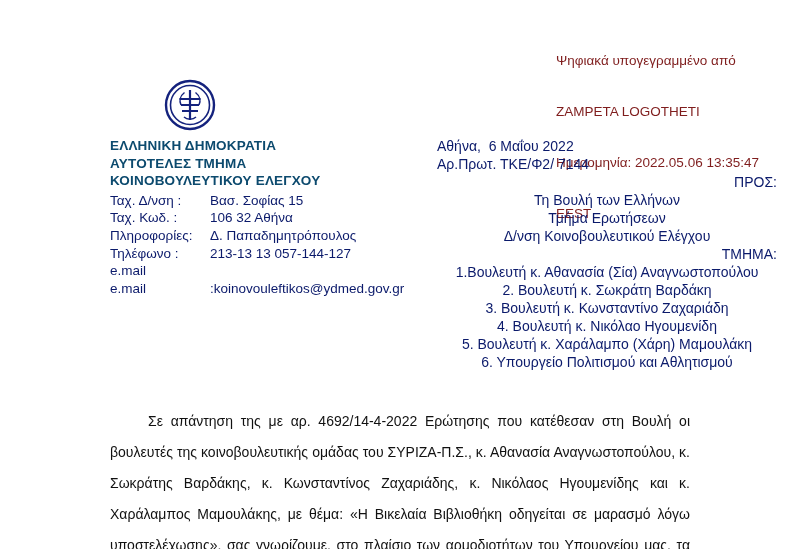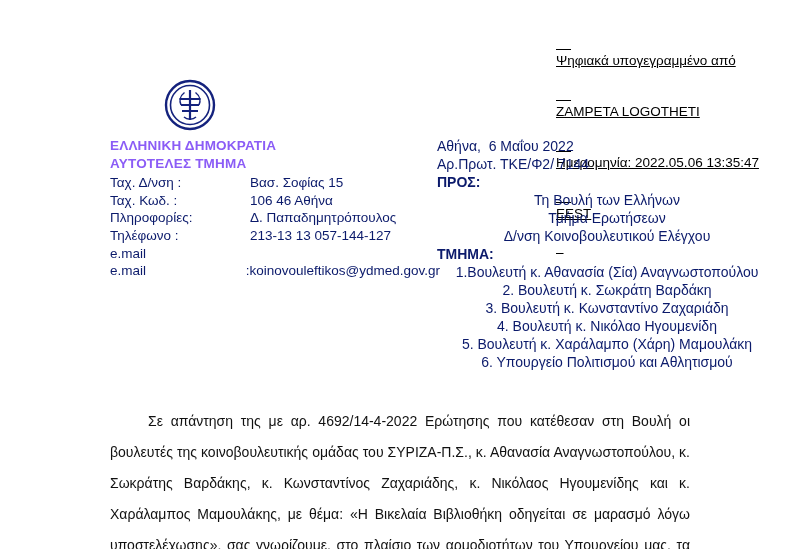--- a/index.html
+++ b/index.html
@@ -21,23 +21,22 @@
     height: 549px;
   }
 
   
   .signature {
     position: absolute;
     left: 556px;
     top: 18px;
     font-size: 13.5px;
     line-height: 17px;
-    color: #000000;
+    color: #7f1d1d;
     white-space: pre;
-    text-decoration: underline;
   }
   .signature div { white-space: pre; }
 
   
   .emblem {
     position: absolute;
     left: 164px;
     top: 79px;
     width: 52px;
     height: 52px;
@@ -48,51 +47,50 @@
     position: absolute;
     left: 110px;
     top: 137px;
     width: 330px;
     font-size: 13.5px;
     line-height: 17.6px;
     color: #0b1a6b;
   }
   .left-block .org {
     font-weight: bold;
-    color: #8b5cf6;
+    color: #0c4a6e;
     letter-spacing: 0.2px;
   }
   .left-block .org div { white-space: pre; }
   .contact {
     margin-top: 2px;
   }
   .contact-row {
     display: flex;
     white-space: pre;
-    gap: 40px;
   }
   .contact-label {
     display: inline-block;
   }
   .contact-value {
     display: inline-block;
   }
 
   
   .right-block {
     position: absolute;
     left: 437px;
     top: 137px;
     width: 340px;
     font-size: 14px;
     line-height: 18px;
     color: #0b1a6b;
   }
   .right-block .line { white-space: pre; }
-  .right-block .bold { font-weight: bold; }
+  .right-block .bold { font-weight: normal; text-align: right; }
   .recipients, .copies {
     margin: 0;
     padding: 0;
     list-style: none;
     text-align: center;
   }
   .recipients li, .copies li {
     white-space: pre;
   }
 
@@ -134,29 +132,30 @@
       <path d="M20.5 13.5 C16 17, 15 22, 17 26" fill="none" stroke="#14227d" stroke-width="1.5"></path>
       <path d="M31.5 13.5 C36 17, 37 22, 35 26" fill="none" stroke="#14227d" stroke-width="1.5"></path>
       <path d="M20 38 C23 41, 29 41, 32 38" fill="none" stroke="#14227d" stroke-width="1.5"></path>
     </svg>
   </div>
 
   <div class="left-block">
     <div class="org">
       <div>ΕΛΛΗΝΙΚΗ ΔΗΜΟΚΡΑΤΙΑ</div>
       <div>ΑΥΤΟΤΕΛΕΣ ΤΜΗΜΑ</div>
+      <div>ΚΟΙΝΟΒΟΥΛΕΥΤΙΚΟΥ ΕΛΕΓΧΟΥ</div>
     </div>
     <div class="contact">
       <div class="contact-row">
         <span class="contact-label" style="width:100px">Ταχ. Δ/νση :</span>
         <span class="contact-value">Βασ. Σοφίας 15</span>
       </div>
       <div class="contact-row">
         <span class="contact-label" style="width:100px">Ταχ. Κωδ. :</span>
-        <span class="contact-value">106 46 Αθήνα</span>
+        <span class="contact-value">106 32 Αθήνα</span>
       </div>
       <div class="contact-row">
         <span class="contact-label" style="width:100px">Πληροφορίες:</span>
         <span class="contact-value">Δ. Παπαδημητρόπουλος</span>
       </div>
       <div class="contact-row">
         <span class="contact-label" style="width:100px">Τηλέφωνο :</span>
         <span class="contact-value">213-13 13 057-144-127</span>
       </div>
       <div class="contact-row">

